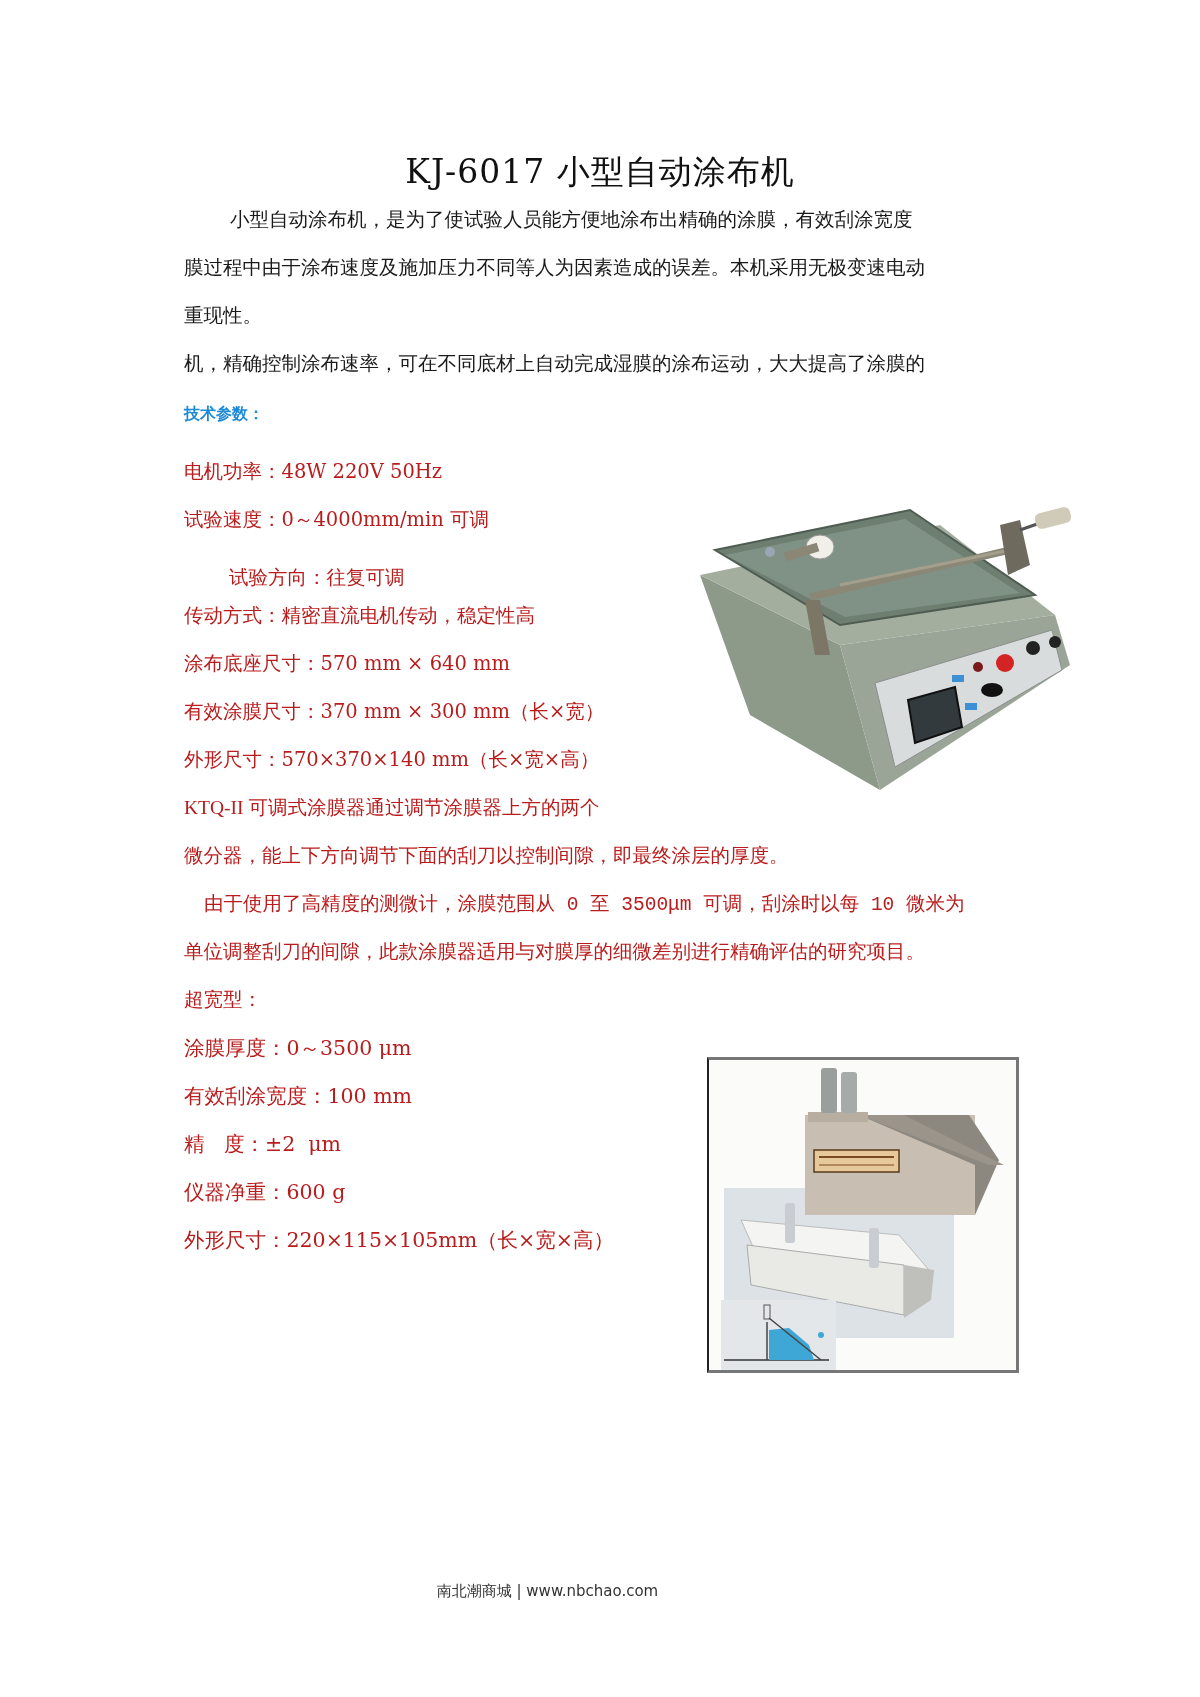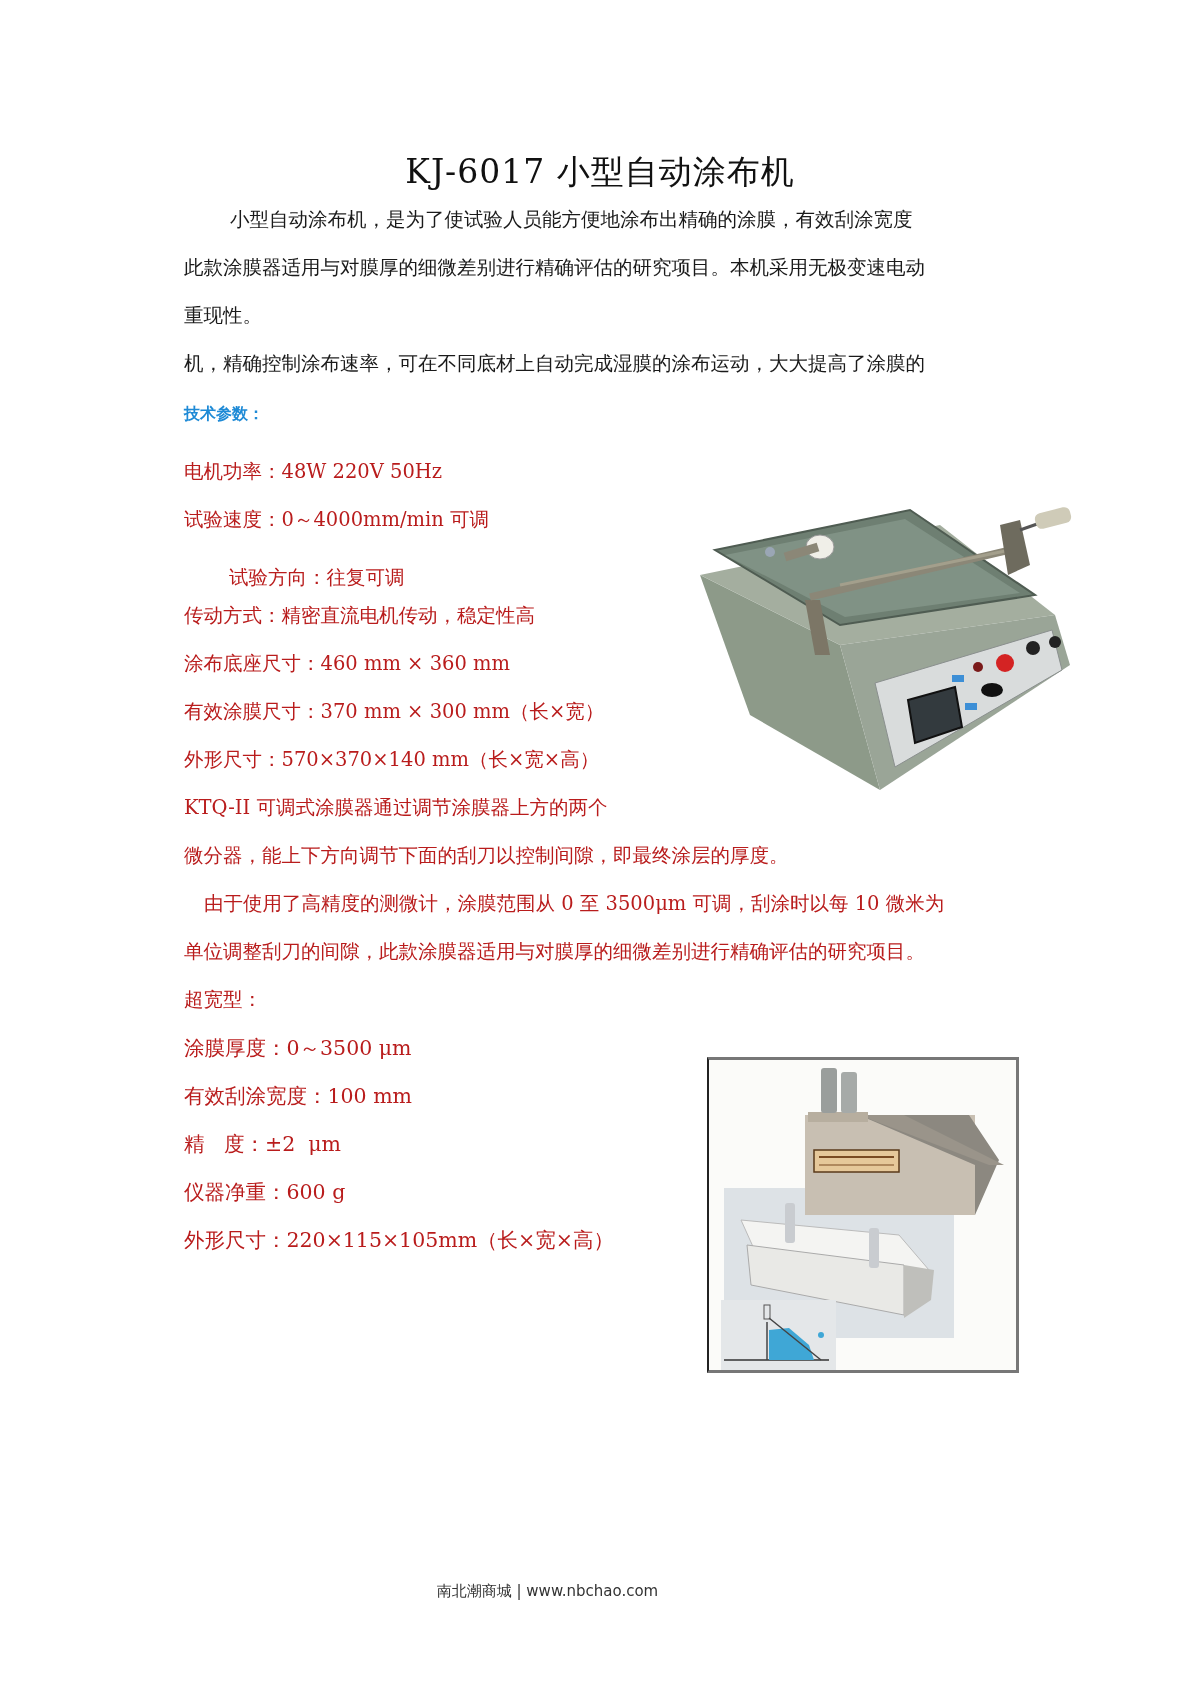--- a/index.html
+++ b/index.html
@@ -19,37 +19,37 @@
   .footer { position: absolute; left: 0; width: 1095px; top: 1582px; text-align: center;
             font-family: "DejaVu Sans", "Liberation Sans", sans-serif; font-size: 15px; color: #333; }
 </style>
 </head>
 <body>
 
 <div class="title">KJ-6017 小型自动涂布机</div>
 
 <div class="para" style="top:196px;">
   <div><span class="indent"></span><span>小型自动涂布机，是为了使试验人员能方便地涂布出精确的涂膜，有效刮涂宽度</span></div>
-  <div>此款涂膜器适用与对膜厚的细微差别进行精确评估的研究项目。本机采用无极变速电动</div>
+  <div>膜过程中由于涂布速度及施加压力不同等人为因素造成的误差。本机采用无极变速电动</div>
   <div>重现性。</div>
   <div>机，精确控制涂布速率，可在不同底材上自动完成湿膜的涂布运动，大大提高了涂膜的</div>
 </div>
 
 <div class="heading">技术参数：</div>
 
 <div class="line" style="top:458px;">电机功率：48W 220V 50Hz</div>
 <div class="line" style="top:506px;">试验速度：0～4000mm/min 可调</div>
 <div class="line" style="top:564px;margin-left:45px;">试验方向：往复可调</div>
 <div class="line" style="top:602px;">传动方式：精密直流电机传动，稳定性高</div>
-<div class="line" style="top:650px;">涂布底座尺寸：460 mm × 360 mm</div>
+<div class="line" style="top:650px;">涂布底座尺寸：570 mm × 640 mm</div>
 <div class="line" style="top:698px;">有效涂膜尺寸：370 mm × 300 mm（长×宽）</div>
 <div class="line" style="top:746px;">外形尺寸：570×370×140 mm（长×宽×高）</div>
-<div class="line" style="top:794px;">KTQ-II 可调式涂膜器通过调节涂膜器上方的两个</div>
+<div class="line" style="top:794px;font-family:Liberation Serif, serif;">KTQ-II 可调式涂膜器通过调节涂膜器上方的两个</div>
 <div class="line" style="top:842px;">微分器，能上下方向调节下面的刮刀以控制间隙，即最终涂层的厚度。</div>
-<div class="line" style="top:890px; left:204px;">由于使用了高精度的测微计，涂膜范围从 0 至 3500μm 可调，刮涂时以每 10 微米为</div>
+<div class="line" style="top:890px; left:204px;font-family:Liberation Mono, monospace;">由于使用了高精度的测微计，涂膜范围从 0 至 3500μm 可调，刮涂时以每 10 微米为</div>
 <div class="line" style="top:938px;">单位调整刮刀的间隙，此款涂膜器适用与对膜厚的细微差别进行精确评估的研究项目。</div>
 <div class="line" style="top:986px;">超宽型：</div>
 <div class="line" style="top:1034px; font-size:20.5px;">涂膜厚度：0～3500  μm</div>
 <div class="line" style="top:1082px; font-size:20.5px;">有效刮涂宽度：100 mm</div>
 <div class="line" style="top:1130px; font-size:20.5px; white-space:pre;">精   度：±2  μm</div>
 <div class="line" style="top:1178px; font-size:20.5px;">仪器净重：600 g</div>
 <div class="line" style="top:1226px; font-size:20.5px;">外形尺寸：220×115×105mm（长×宽×高）</div>
 
 <div class="figure fig1">
   <svg width="385" height="295" viewBox="0 0 385 295">

